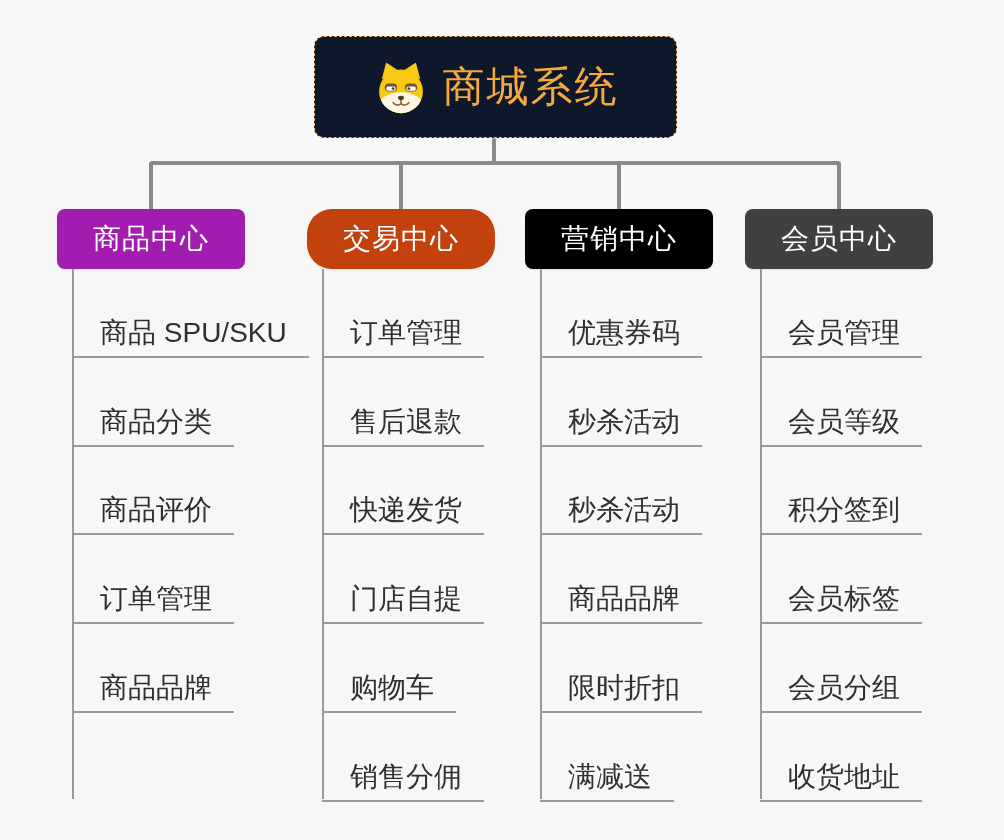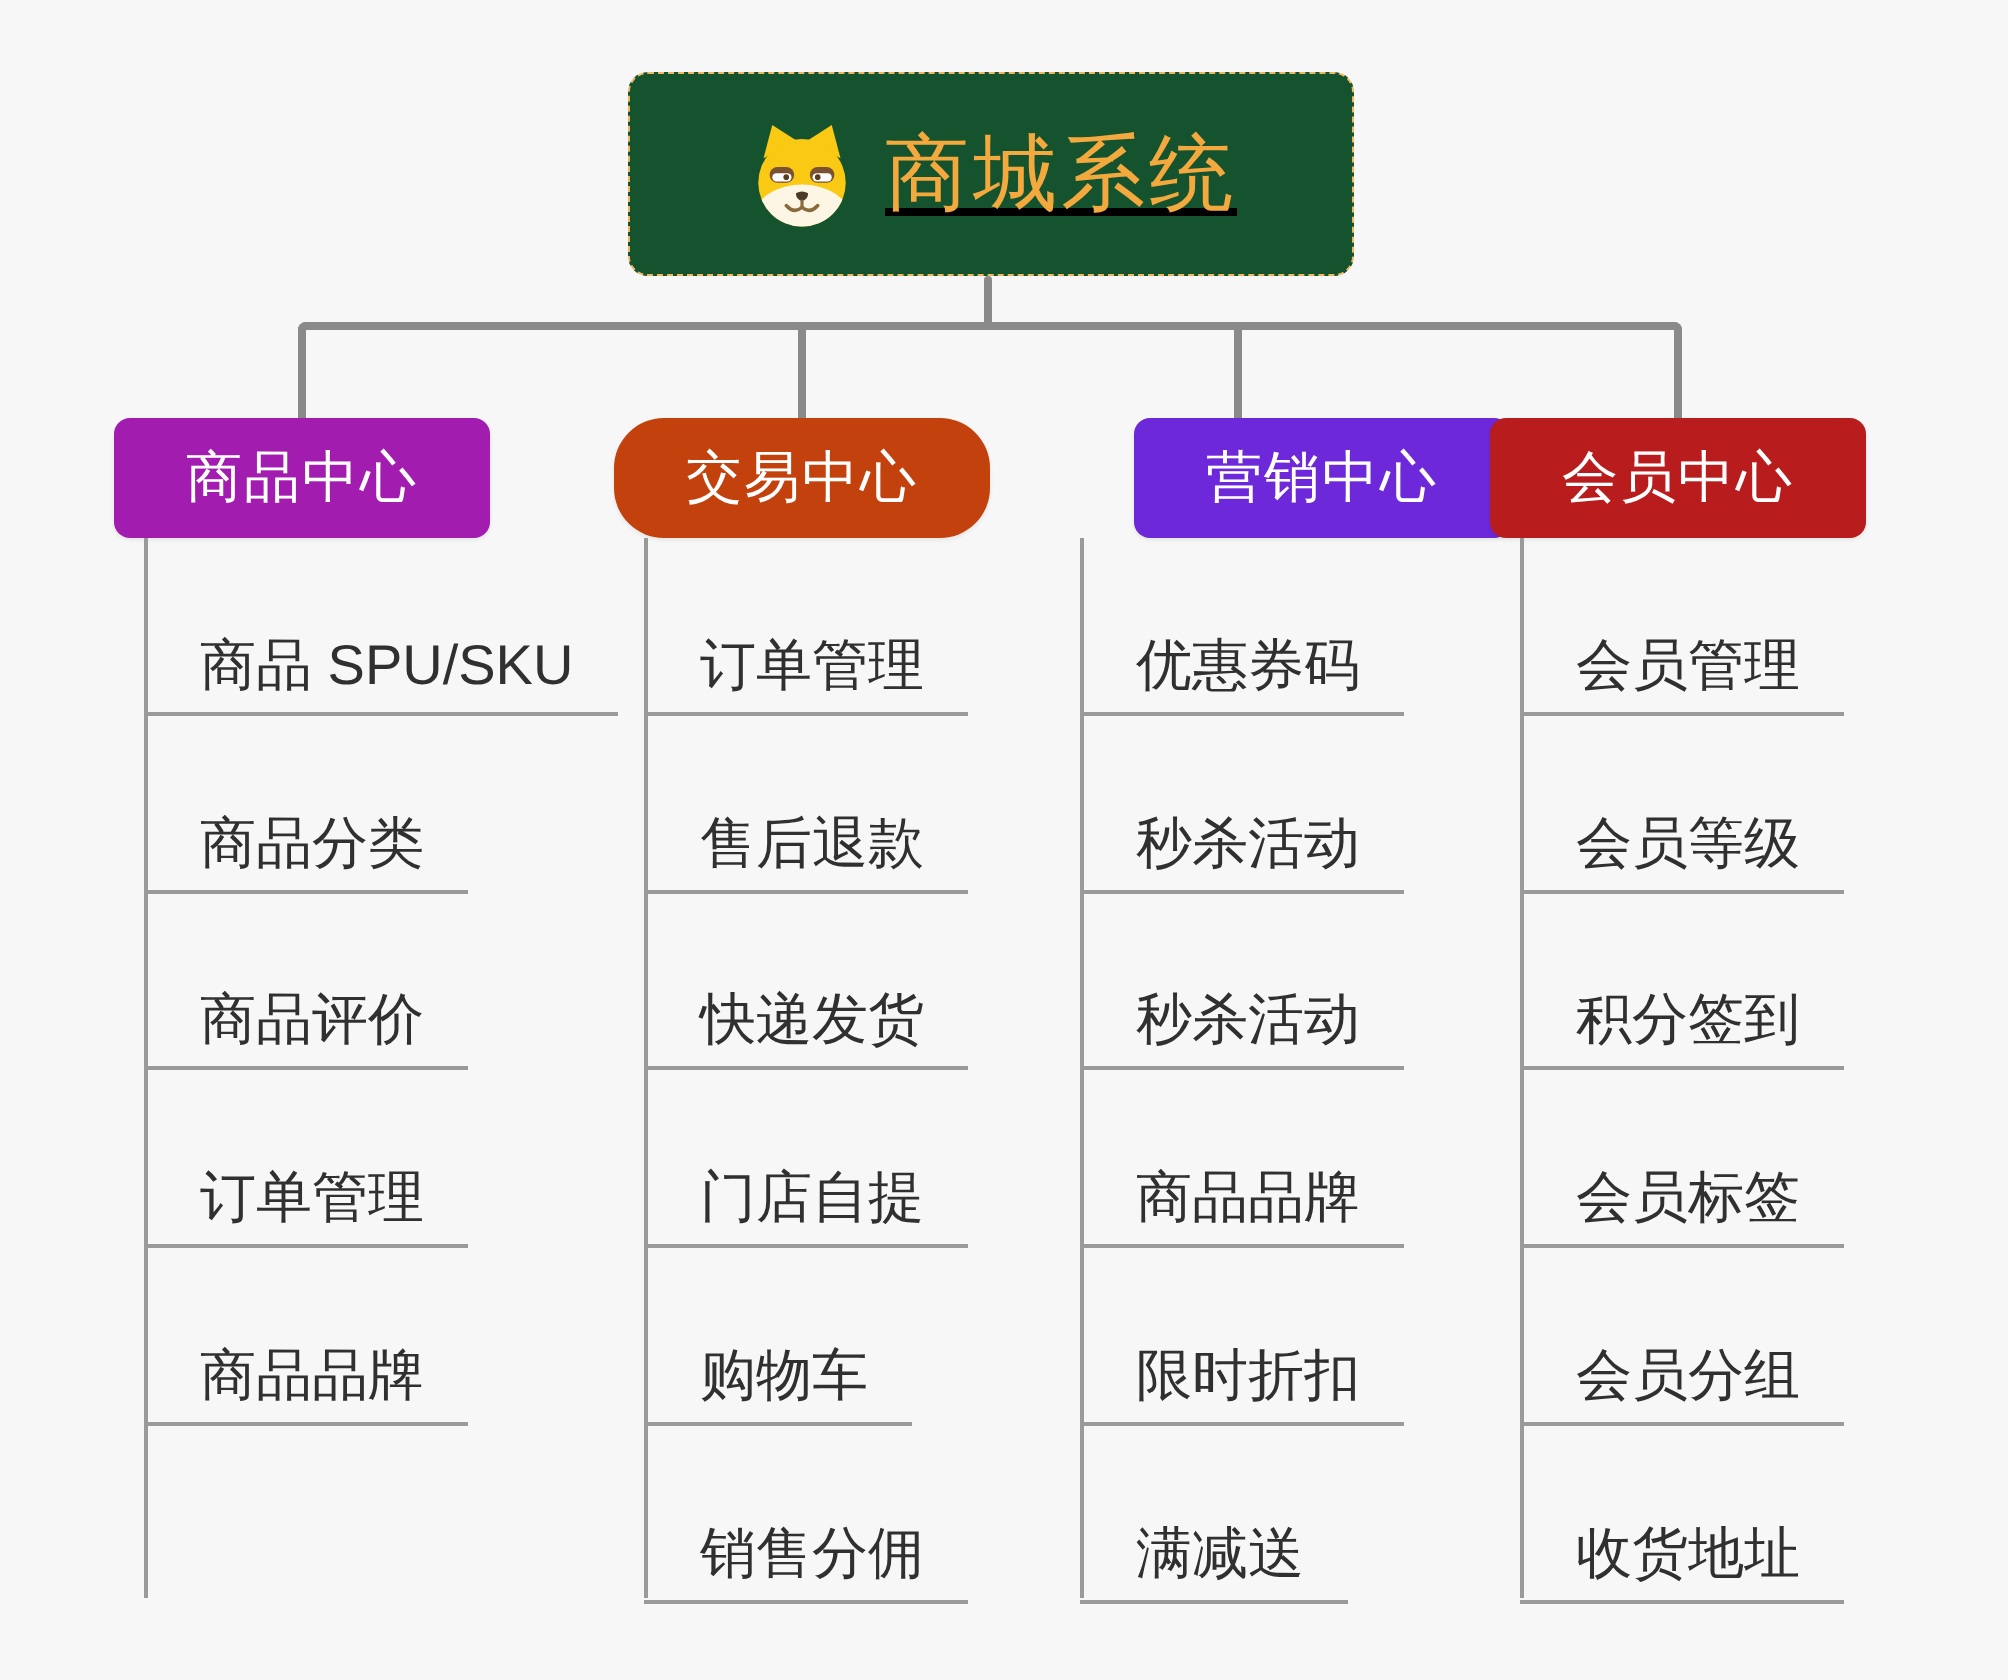--- a/index.html
+++ b/index.html
@@ -7,24 +7,24 @@
   body {
     background:#f7f7f7;
     font-family:"Liberation Sans", sans-serif;
     overflow:hidden;
   }
   .canvas { position:relative; width:1004px; height:840px; }
 
   
   .root-node {
     position:absolute; left:314px; top:36px; width:363px; height:102px;
-    background:#14532d;
+    background:#0f172a;
     border:1px dashed #f0b75f;
     border-radius:10px;
-    display:flex; align-items:center; justify-content:center;text-decoration:underline;
+    display:flex; align-items:center; justify-content:center;
   }
   .root-node .dog { width:56px; height:56px; margin-right:14px; display:block; }
   .root-title {
     font-size:42px; color:#f3a93e; letter-spacing:2px; white-space:nowrap;
   }
 
   
   .stem {
     position:absolute; left:492px; top:138px; width:4px; height:27px;
     background:#8a8a8a; border-radius:2px;
@@ -146,21 +146,21 @@
           </div>
           <div class="item">
             <span class="item-label">购物车</span>
           </div>
           <div class="item">
             <span class="item-label">销售分佣</span>
           </div>
         </div>
       </div>
       <div class="column col-2">
-        <div class="branch-header" style="background: #6d28d9; margin-left: 42px;">营销中心</div>
+        <div class="branch-header" style="background: #000000;">营销中心</div>
         <div class="item-list">
           <div class="vline"></div>
           <div class="item">
             <span class="item-label">优惠券码</span>
           </div>
           <div class="item">
             <span class="item-label">秒杀活动</span>
           </div>
           <div class="item">
             <span class="item-label">秒杀活动</span>
@@ -170,21 +170,21 @@
           </div>
           <div class="item">
             <span class="item-label">限时折扣</span>
           </div>
           <div class="item">
             <span class="item-label">满减送</span>
           </div>
         </div>
       </div>
       <div class="column col-3">
-        <div class="branch-header" style="background: #b91c1c;">会员中心</div>
+        <div class="branch-header" style="background: #404040;">会员中心</div>
         <div class="item-list">
           <div class="vline"></div>
           <div class="item">
             <span class="item-label">会员管理</span>
           </div>
           <div class="item">
             <span class="item-label">会员等级</span>
           </div>
           <div class="item">
             <span class="item-label">积分签到</span>

